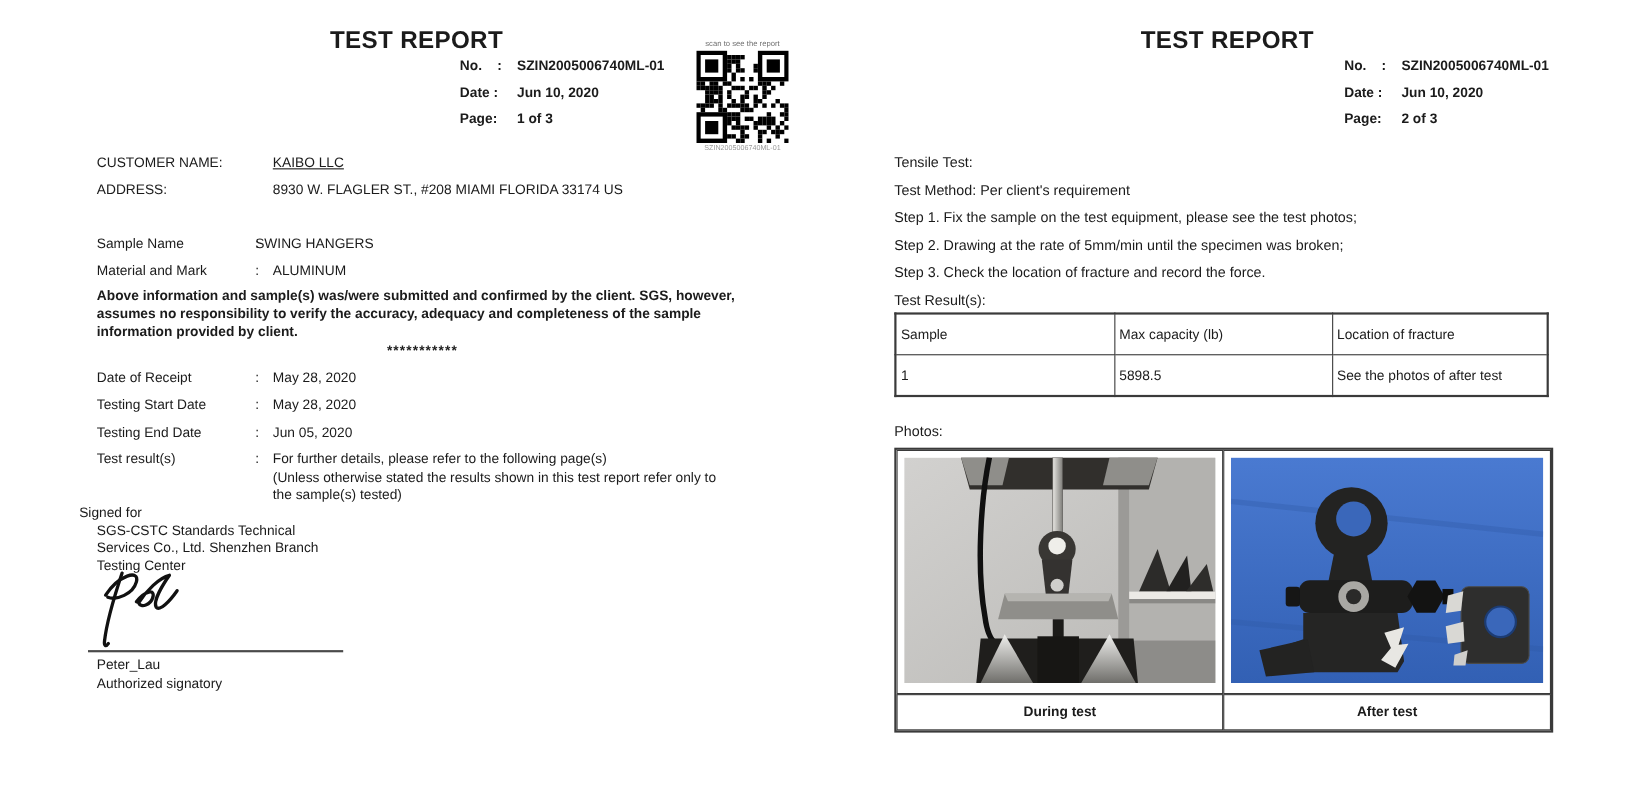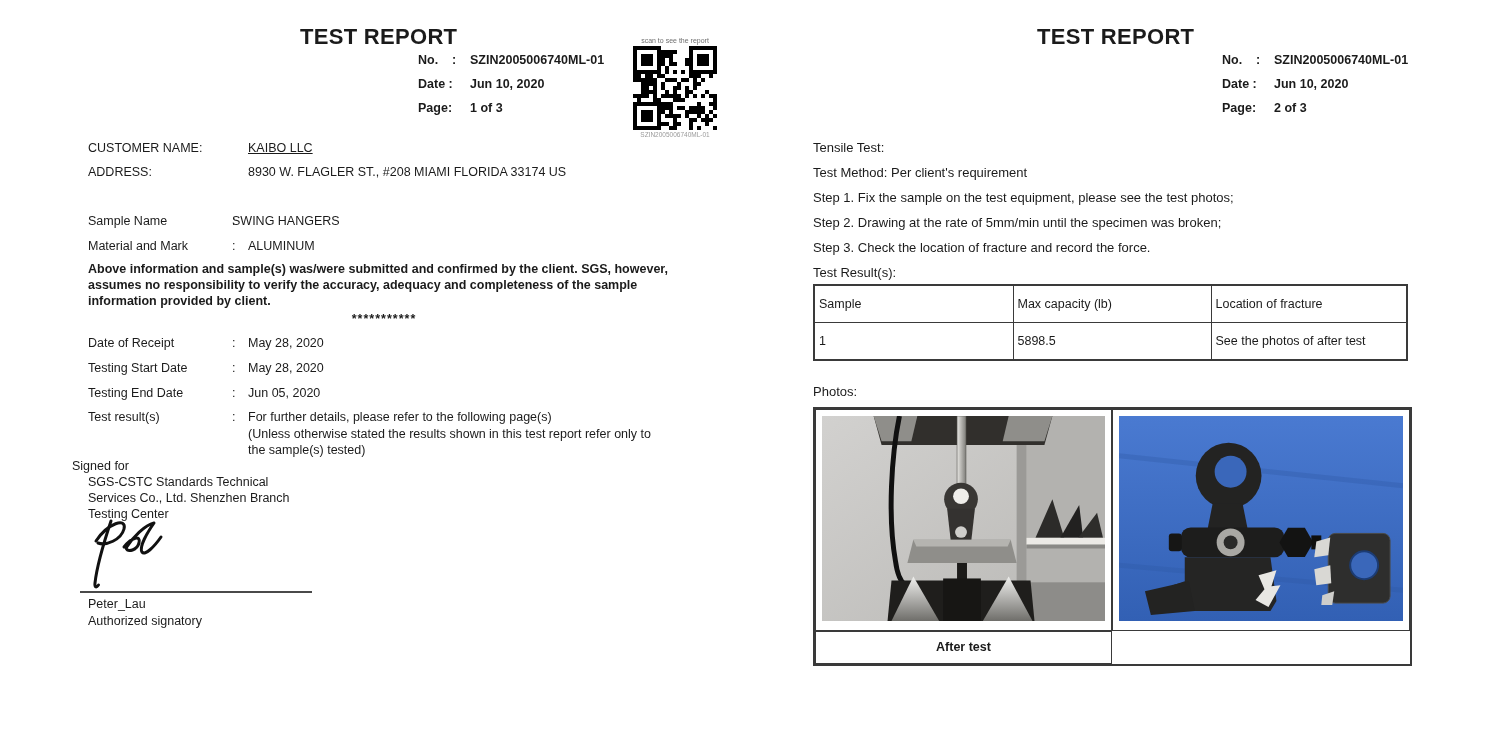--- a/index.html
+++ b/index.html
@@ -368,16 +368,17 @@
           <polygon points="26,176 70,166 76,196 32,200" fill="#232322"></polygon>
           <polygon points="140,160 158,155 153,171 162,170 150,192 137,185 146,174" fill="#e8e7e3"></polygon>
 
           <rect x="210" y="118" width="62" height="70" rx="7" fill="#2e2e2d" stroke="#4a4a48" stroke-width="1"></rect>
           <circle cx="246" cy="150" r="14" fill="#3a67ba" stroke="#1c3c74" stroke-width="2"></circle>
           <polygon points="198,126 212,122 210,140 196,142" fill="#d9d8d4"></polygon>
           <polygon points="196,154 212,150 213,168 198,170" fill="#d9d8d4"></polygon>
           <polygon points="204,180 216,176 214,190 203,190" fill="#cfcecb"></polygon>
         </svg>
       </div>
+      <div class="pcap">During test</div>
       <div class="pcap">After test</div>
     </div>
   </section>
 </div>
 
 </body></html>

